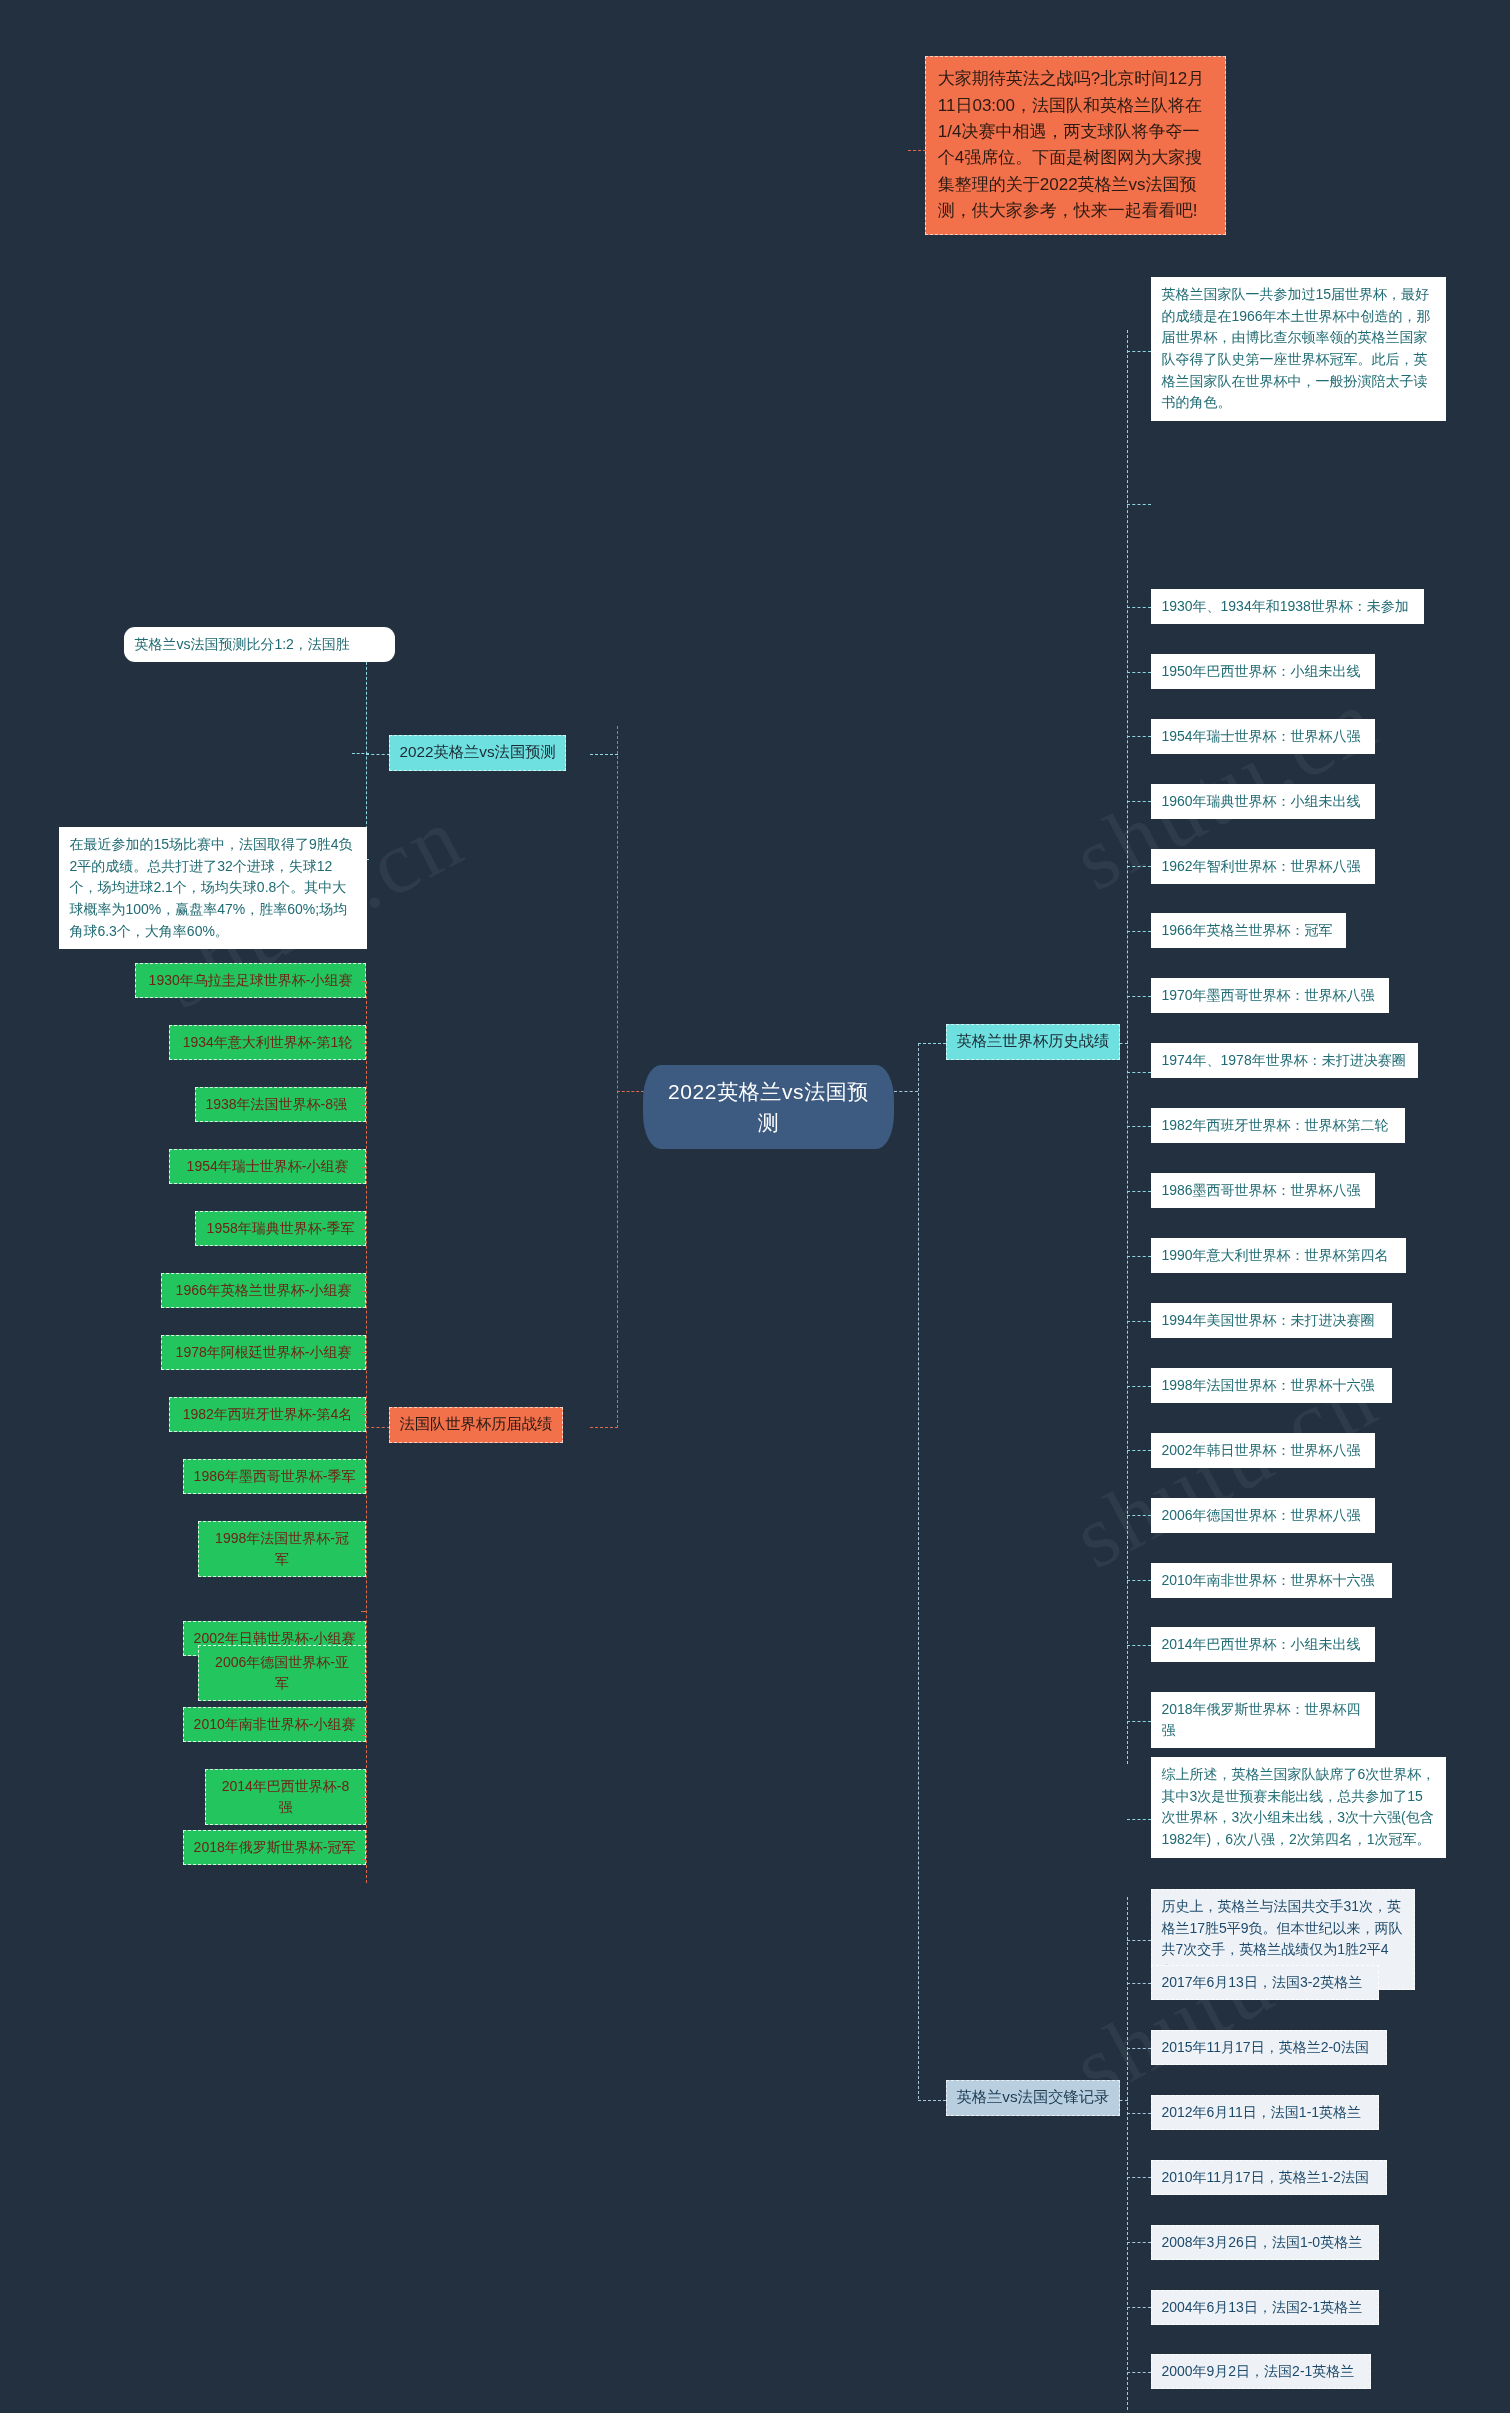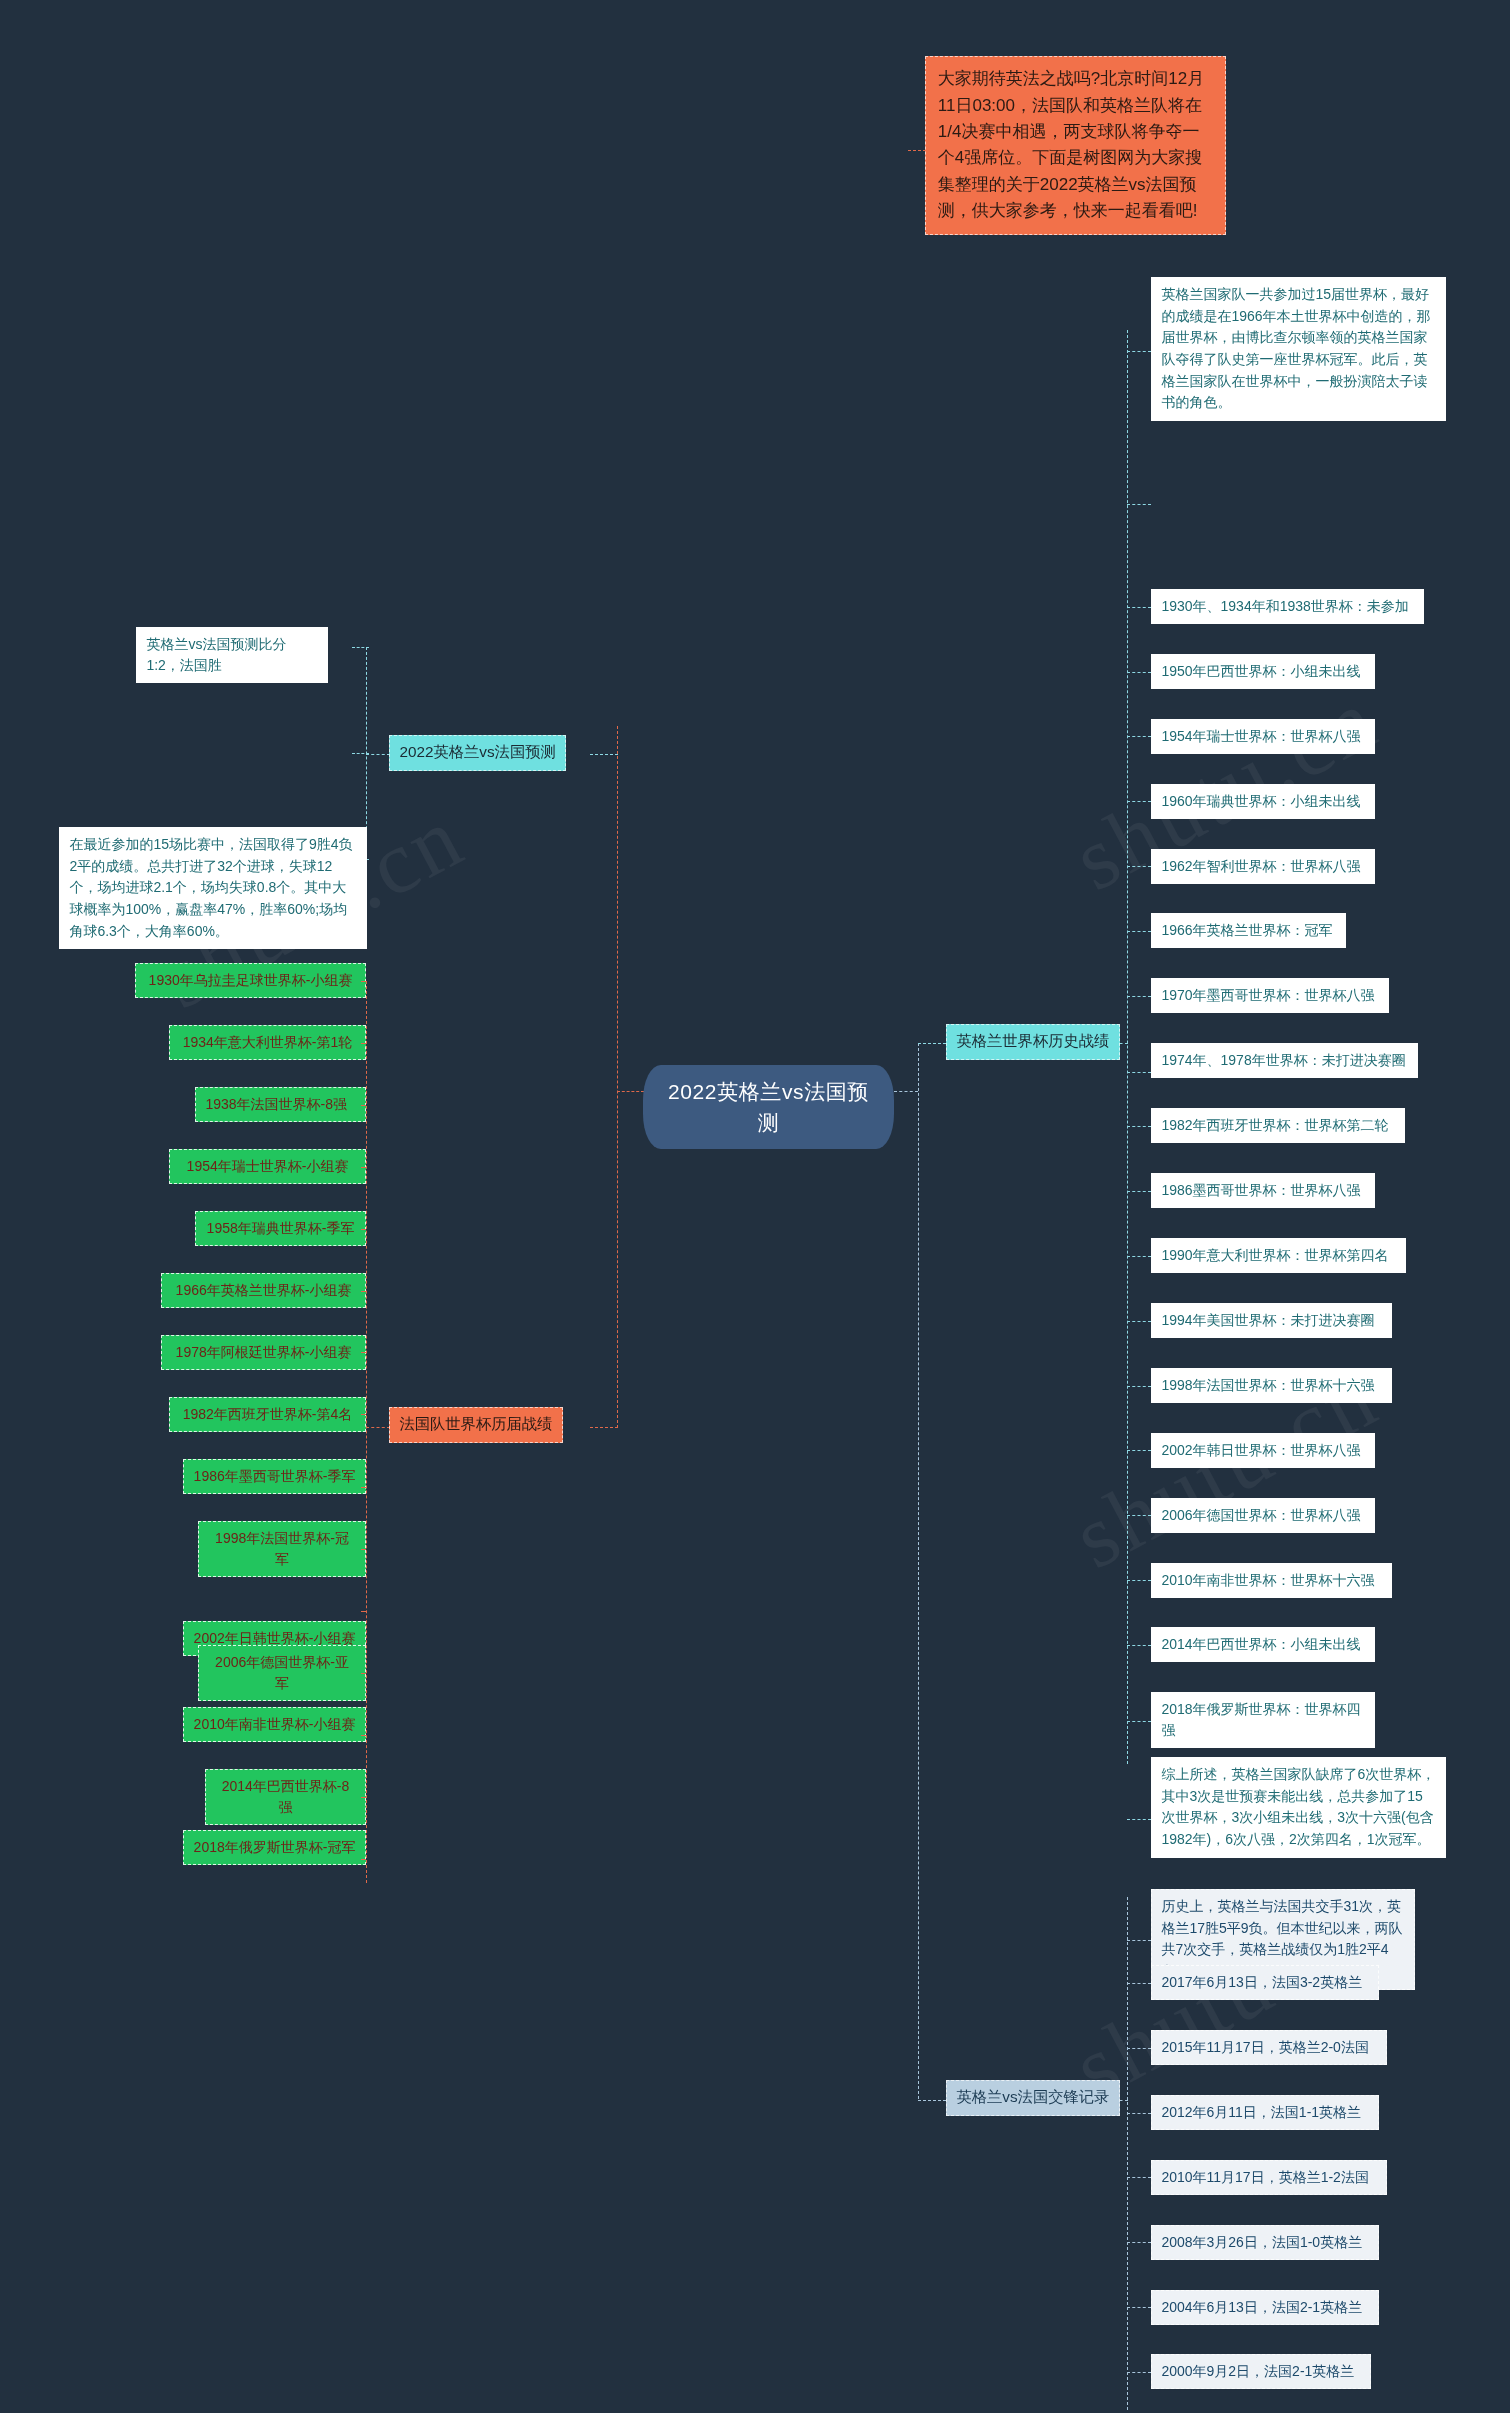--- a/index.html
+++ b/index.html
@@ -157,21 +157,21 @@
   <div class="node root" style="left:643px; top:1065px; width:251px;">2022英格兰vs法国预测</div>
 
   <div class="node branch-teal" style="left:389px; top:735px;">2022英格兰vs法国预测</div>
 
   <div class="node branch-teal" style="left:946px; top:1024px;">英格兰世界杯历史战绩</div>
 
   <div class="node branch-orange" style="left:389px; top:1407px;">法国队世界杯历届战绩</div>
 
   <div class="node branch-steel" style="left:946px; top:2080px;">英格兰vs法国交锋记录</div>
 
-  <div class="node leaf-mint" style="left:136px; top:627px; width:192px;">英格兰vs法国预测比分1:2，法国胜</div>
+  <div class="node leaf-mint" style="left:124px; top:627px; width:271px;border-radius:11px;">英格兰vs法国预测比分1:2，法国胜</div>
   <div class="node leaf-mint para" style="left:59px; top:827px; width:308px;">在最近参加的15场比赛中，法国取得了9胜4负2平的成绩。总共打进了32个进球，失球12个，场均进球2.1个，场均失球0.8个。其中大球概率为100%，赢盘率47%，胜率60%;场均角球6.3个，大角率60%。</div>
 
   <div class="node leaf-pink" style="left:135px; top:963px; width:231px; text-align:center;">1930年乌拉圭足球世界杯-小组赛</div>
   <div class="node leaf-pink" style="left:169px; top:1025px; width:197px; text-align:center;">1934年意大利世界杯-第1轮</div>
   <div class="node leaf-pink" style="left:195px; top:1087px; width:171px; ">1938年法国世界杯-8强</div>
   <div class="node leaf-pink" style="left:169px; top:1149px; width:197px; text-align:center;">1954年瑞士世界杯-小组赛</div>
   <div class="node leaf-pink" style="left:195px; top:1211px; width:171px; text-align:center;">1958年瑞典世界杯-季军</div>
   <div class="node leaf-pink" style="left:161px; top:1273px; width:205px; text-align:center;">1966年英格兰世界杯-小组赛</div>
   <div class="node leaf-pink" style="left:161px; top:1335px; width:205px; text-align:center;">1978年阿根廷世界杯-小组赛</div>
   <div class="node leaf-pink" style="left:169px; top:1397px; width:197px; text-align:center;">1982年西班牙世界杯-第4名</div>

